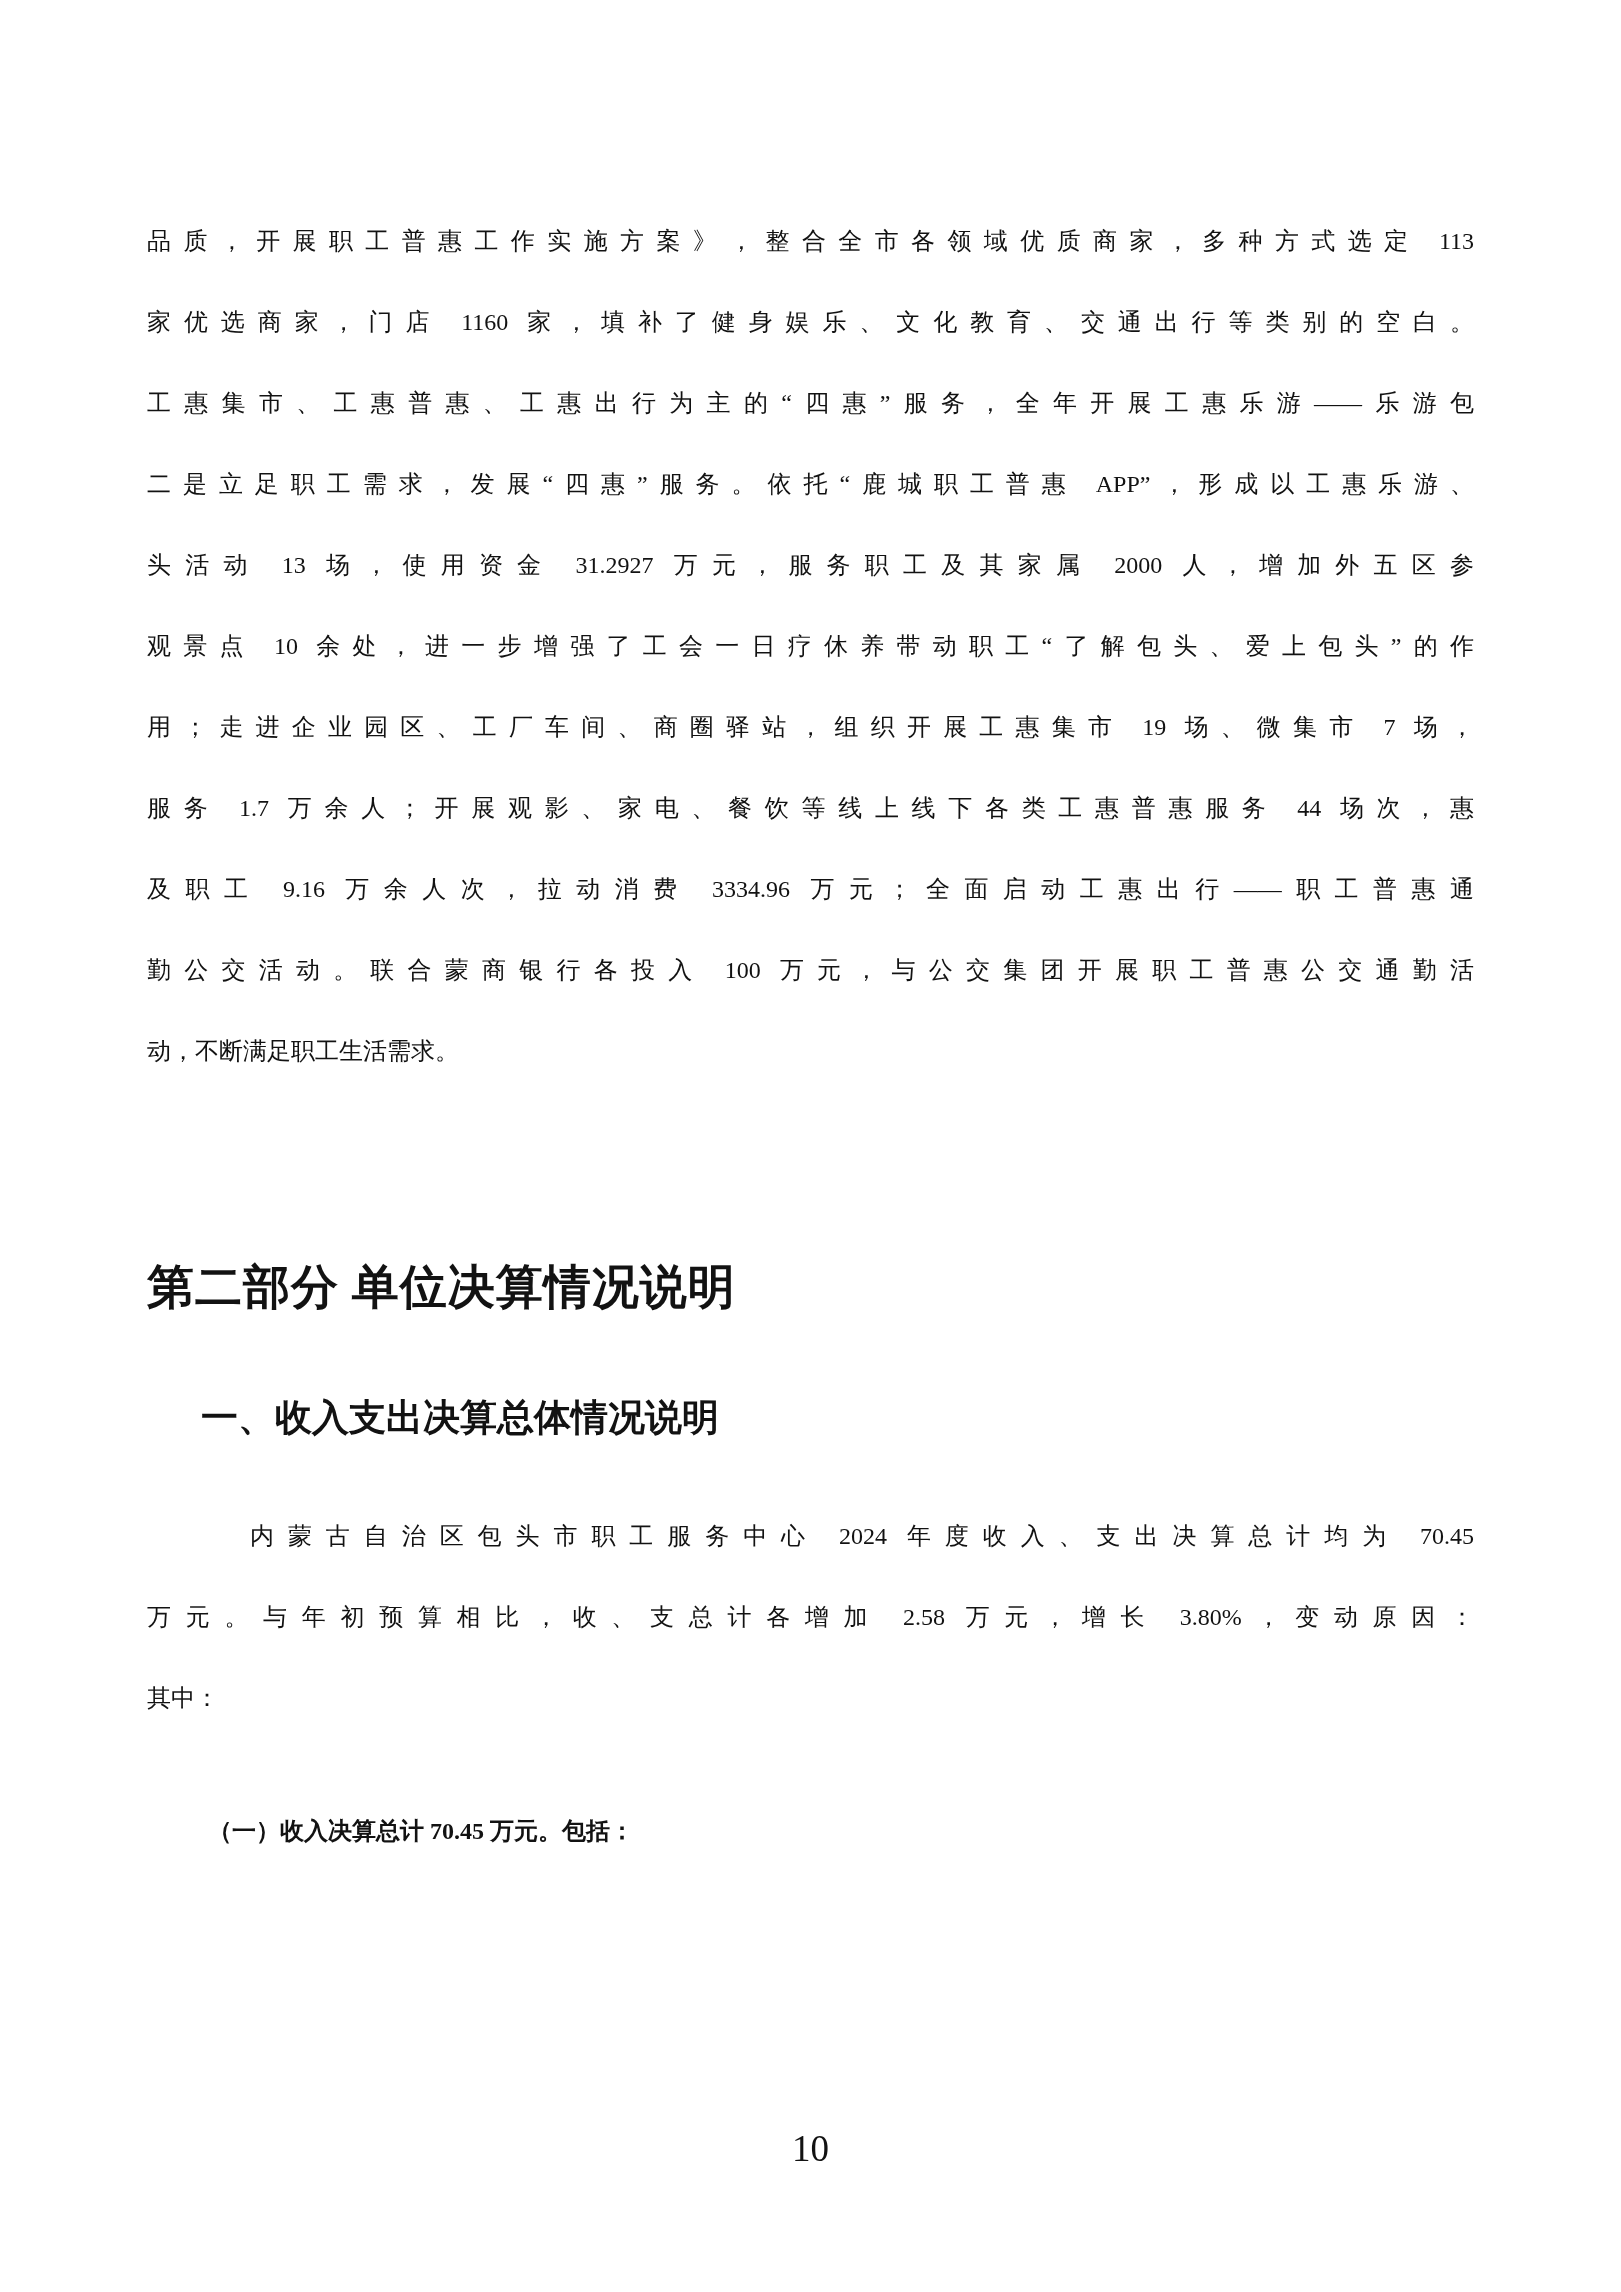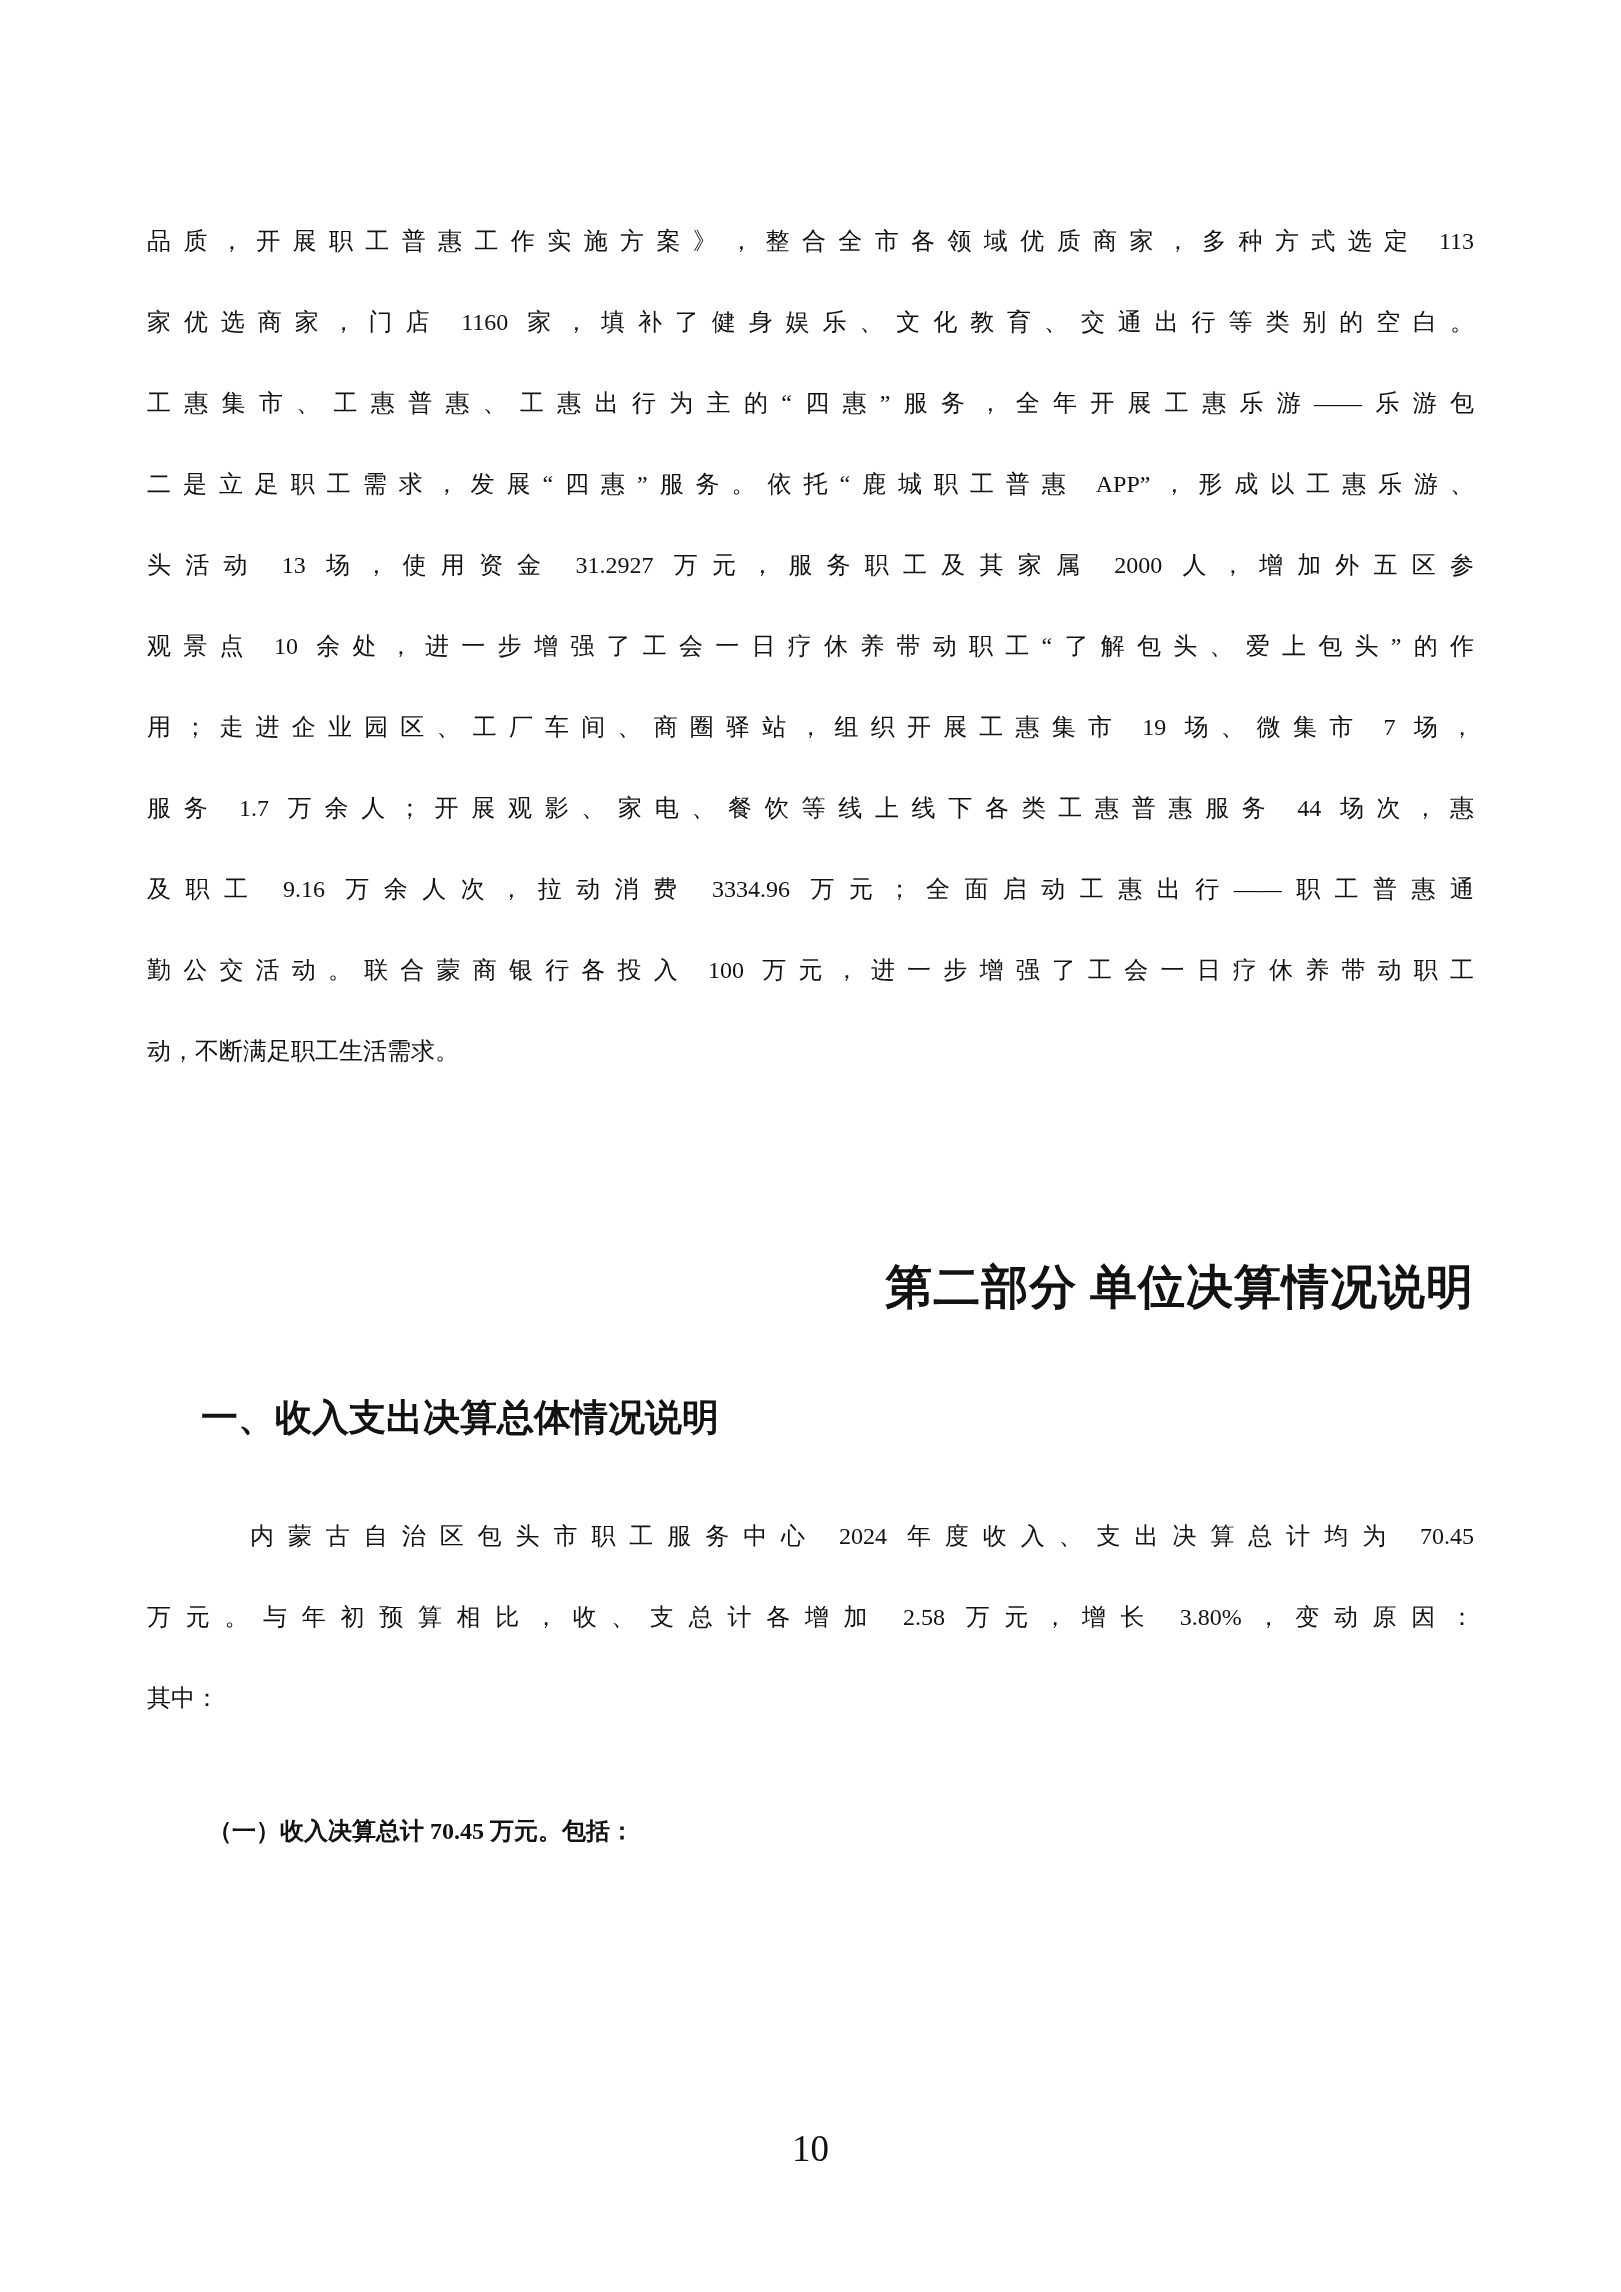--- a/index.html
+++ b/index.html
@@ -33,21 +33,21 @@
   .bodyline.lastline {
     text-align-last: left;
   }
   .para1 {
     margin-top: 201px;
   }
   .section-heading {
     margin-top: 161px;
     height: 69px;
     line-height: 69px;
-    text-align: right;
+    text-align: left;
     font-size: 47px;
     font-weight: bold;
     letter-spacing: 1px;
     font-family: "Liberation Serif", "DejaVu Serif", serif;
   }
   .subsection-heading {
     margin-top: 66px;
     height: 59px;
     line-height: 59px;
     padding-left: 54px;
@@ -89,21 +89,21 @@
     <div class="para1">
       <div class="bodyline">品质，开展职工普惠工作实施方案》，整合全市各领域优质商家，多种方式选定 113</div>
       <div class="bodyline">家优选商家，门店 1160 家，填补了健身娱乐、文化教育、交通出行等类别的空白。</div>
       <div class="bodyline">工惠集市、工惠普惠、工惠出行为主的“四惠”服务，全年开展工惠乐游——乐游包</div>
       <div class="bodyline">二是立足职工需求，发展“四惠”服务。依托“鹿城职工普惠 APP”，形成以工惠乐游、</div>
       <div class="bodyline">头活动 13 场，使用资金 31.2927 万元，服务职工及其家属 2000 人，增加外五区参</div>
       <div class="bodyline">观景点 10 余处，进一步增强了工会一日疗休养带动职工“了解包头、爱上包头”的作</div>
       <div class="bodyline">用；走进企业园区、工厂车间、商圈驿站，组织开展工惠集市 19 场、微集市 7 场，</div>
       <div class="bodyline">服务 1.7 万余人；开展观影、家电、餐饮等线上线下各类工惠普惠服务 44 场次，惠</div>
       <div class="bodyline">及职工 9.16 万余人次，拉动消费 3334.96 万元；全面启动工惠出行——职工普惠通</div>
-      <div class="bodyline">勤公交活动。联合蒙商银行各投入 100 万元，进一步增强了工会一日疗休养带动职工</div>
+      <div class="bodyline">勤公交活动。联合蒙商银行各投入 100 万元，与公交集团开展职工普惠公交通勤活</div>
       <div class="bodyline lastline">动，不断满足职工生活需求。</div>
     </div>
 
     <div class="section-heading">第二部分 单位决算情况说明</div>
 
     <div class="subsection-heading">一、收入支出决算总体情况说明</div>
 
     <div class="para2">
       <div class="bodyline first">内蒙古自治区包头市职工服务中心 2024 年度收入、支出决算总计均为 70.45</div>
       <div class="bodyline">万元。与年初预算相比，收、支总计各增加 2.58 万元，增长 3.80%，变动原因：</div>

